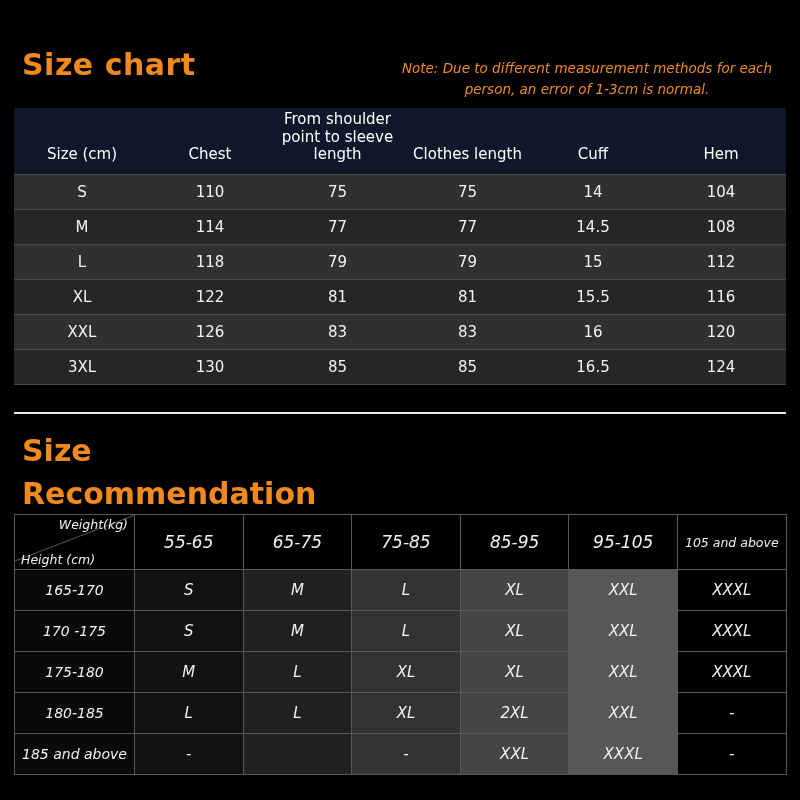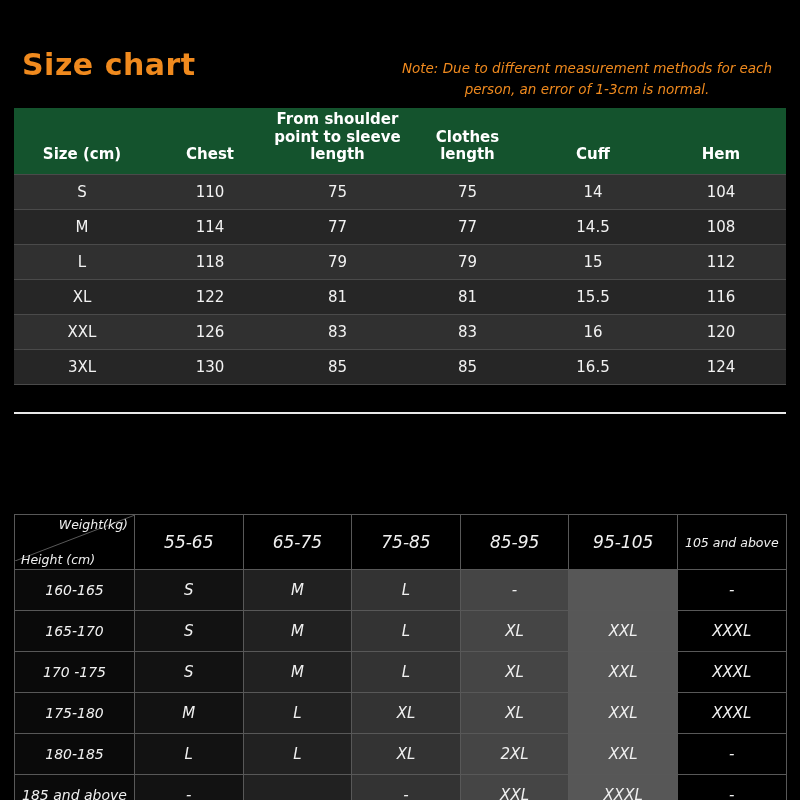--- a/index.html
+++ b/index.html
@@ -56,23 +56,23 @@
   }
   table.chart col.c0 { width: 136px; }
   table.chart col.c1 { width: 120px; }
   table.chart col.c2 { width: 135px; }
   table.chart col.c3 { width: 125px; }
   table.chart col.c4 { width: 126px; }
   table.chart col.c5 { width: 130px; }
 
   table.chart th {
     font-size: 15px;
-    font-weight: bold;
+    font-weight: normal;
     color: #ffffff;
-    background: #14532d;
+    background: #0f172a;
     border: none;
     padding: 3px 2px 10px 2px;
     vertical-align: bottom;
     line-height: 1.18;
   }
   table.chart td {
     font-size: 15px;
     color: #f2f2f2;
     text-align: center;
     padding: 8px 2px;
@@ -261,20 +261,21 @@
           <td>85</td>
           <td>16.5</td>
           <td>124</td>
         </tr>
       </tbody>
     </table>
   </div>
 
   <div class="divider"></div>
 
+  <div class="sec2-title">Size Recommendation</div>
 
   <div class="rec-wrap">
     <table class="rec">
       <colgroup>
         <col class="r0">
           <col class="rx">
           <col class="rx">
           <col class="rx">
           <col class="rx">
           <col class="rx">
@@ -294,29 +295,20 @@
           <th class="wcol">55-65</th>
           <th class="wcol">65-75</th>
           <th class="wcol">75-85</th>
           <th class="wcol">85-95</th>
           <th class="wcol">95-105</th>
           <th class="wcol small">105 and above</th>
         </tr>
       </thead>
       <tbody>
         <tr>
-          <td class="hcol">160-165</td>
-          <td class="t1">S</td>
-          <td class="t2">M</td>
-          <td class="t3">L</td>
-          <td class="t4 dim">-</td>
-          <td class="t5 dim"></td>
-          <td class="t0 dim">-</td>
-        </tr>
-        <tr>
           <td class="hcol">165-170</td>
           <td class="t1">S</td>
           <td class="t2">M</td>
           <td class="t3">L</td>
           <td class="t4">XL</td>
           <td class="t5">XXL</td>
           <td class="t0">XXXL</td>
         </tr>
         <tr>
           <td class="hcol">170 -175</td>

